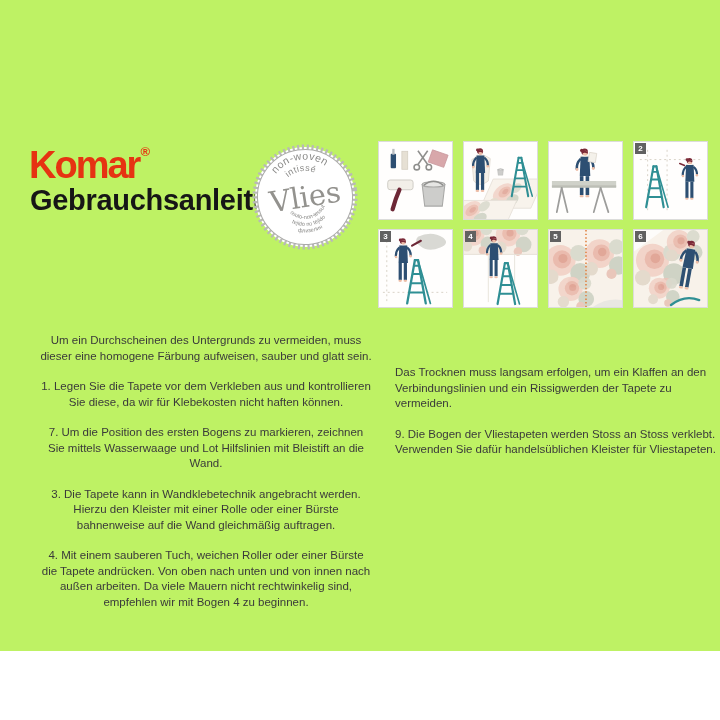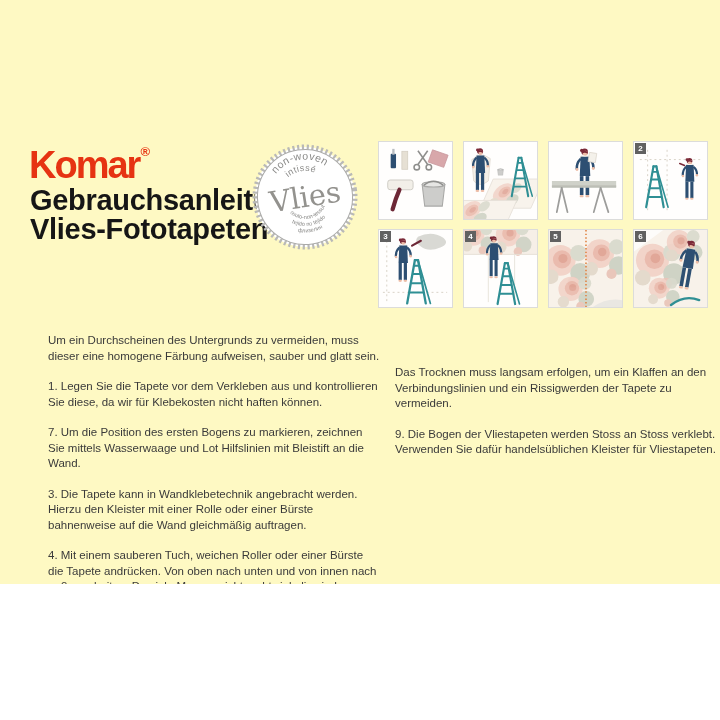--- a/index.html
+++ b/index.html
@@ -1,37 +1,37 @@
 <!DOCTYPE html>
 <html><head>
 <meta charset="utf-8">
 <style>
   html,body{margin:0;padding:0;background:#ffffff;}
-  .page{position:relative;width:720px;height:584px;background:#fef9c3;overflow:hidden;
+  .page{position:relative;width:720px;height:651px;background:#bef264;overflow:hidden;
         font-family:"Liberation Sans", sans-serif;color:#3c3c3c;}
   
   .logo{position:absolute;left:29px;top:133px;font-size:38px;font-weight:bold;
         color:#e63312;letter-spacing:-2px;line-height:38px;}
   .logo .reg{font-size:13px;vertical-align:22px;letter-spacing:0;margin-left:1px;}
   
   .doc-title{position:absolute;left:30px;top:186px;font-size:29px;font-weight:bold;
         color:#161616;line-height:29px;letter-spacing:-0.3px;}
   
   .stamp{position:absolute;left:248px;top:140px;width:114px;height:114px;}
   
   .panel-grid{position:absolute;left:378px;top:141px;display:grid;
         grid-template-columns:repeat(4,75px);grid-auto-rows:79px;gap:9px 10px;}
   .panel{position:relative;background:#fffefd;border:1px solid #dcdcda;
         box-sizing:border-box;overflow:hidden;}
   .panel svg{display:block;width:100%;height:100%;}
   .badge{position:absolute;top:1px;left:1px;width:11px;height:11px;background:#616161;
         color:#ffffff;font-size:8px;font-weight:bold;line-height:11px;text-align:center;}
   
   .col{position:absolute;top:333px;font-size:11.5px;line-height:15.5px;color:#3a3a3a;}
-  .col-left{left:48px;width:332px;}
+  .col-left{left:40px;width:332px;text-align:center;}
   .col-right{left:395px;width:328px;margin-top:32px;}
   .col p{margin:0 0 15px 0;}
   .defs-holder{position:absolute;width:0;height:0;overflow:hidden;}
 </style>
 </head>
 <body>
 
 <div class="page">
 
   <svg class="defs-holder" aria-hidden="true">
@@ -77,21 +77,20 @@
       <path d="M4,8 L26,8 L23.5,29 L6.5,29 Z" fill="#cdcdcb" stroke="#a8a8a6" stroke-width="1"></path>
       <ellipse cx="15" cy="8" rx="11" ry="2.6" fill="#e6e6e4" stroke="#a8a8a6" stroke-width="1"></ellipse>
       <path d="M5.5,9 Q15,1 24.5,9" fill="none" stroke="#8f8f8d" stroke-width="1.4"></path>
     </symbol>
   </svg>
 
   <div class="logo"><span>Komar</span><span class="reg">®</span></div>
 
   <div class="doc-title">
     <div>Gebrauchsanleitung</div>
-    <div>Vlies-Fototapeten</div>
   </div>
 
   <div class="stamp">
     <svg viewBox="0 0 114 114">
       <g transform="rotate(-9 57 57)">
         <circle cx="57" cy="57" r="50" fill="#ffffff" stroke="#b9b9b7" stroke-width="5" stroke-dasharray="2.2 2.6"></circle>
         <circle cx="57" cy="57" r="47.5" fill="#ffffff" stroke="#aaaaa8" stroke-width="1"></circle>
         <path id="arc-t1" d="M 32.6,48 A 26,26 0 0 1 81.4,48" fill="none"></path>
         <path id="arc-t2" d="M 22,47 A 36,36 0 0 1 92,47" fill="none"></path>
         <path id="arc-b1" d="M 39,69.6 A 22,22 0 0 0 75,69.6" fill="none"></path>

